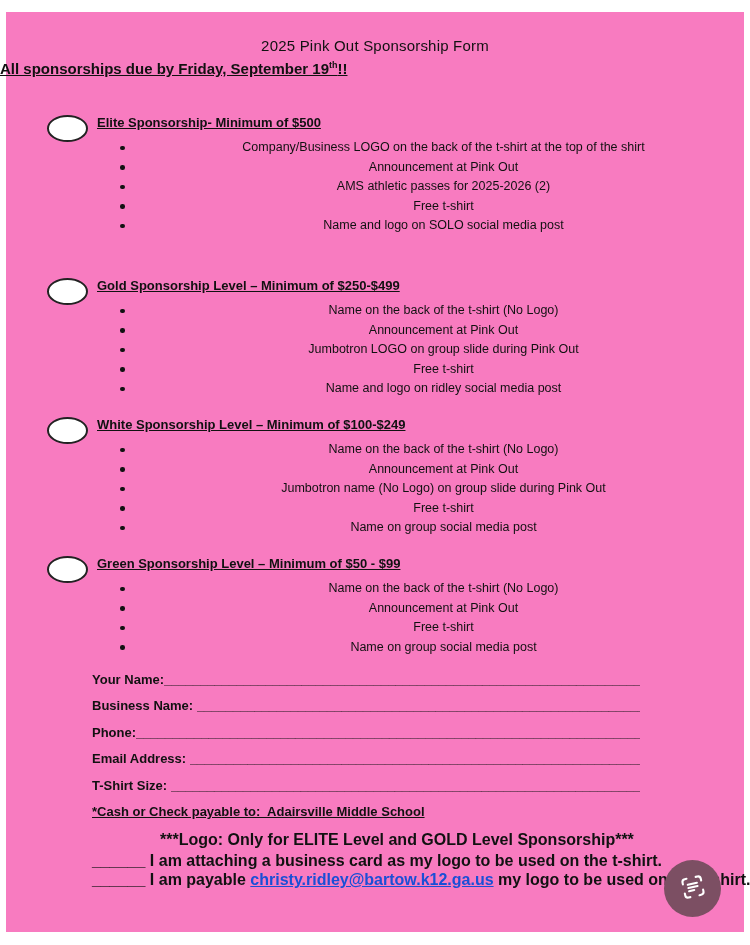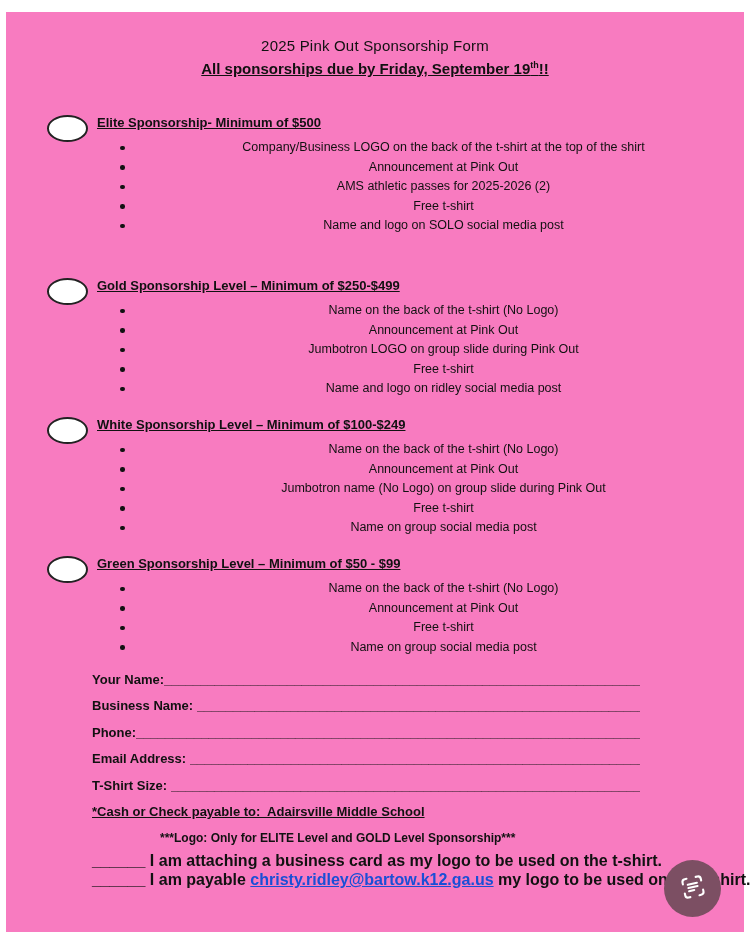--- a/index.html
+++ b/index.html
@@ -15,21 +15,21 @@
     background:var(--paper,#f87bc0);
   }
   .content { position:absolute; inset:0; }
 
   .title {
     position:absolute; top:37px; left:0; right:0;
     text-align:center; font-size:15px; letter-spacing:.2px;
   }
   .subtitle {
     position:absolute; top:60px; left:0; right:0;
-    text-align:center; font-size:15px; font-weight:bold;
+    font-size:15px; font-weight:bold;
     text-decoration:underline;
   }
   .subtitle sup { font-size:9px; }
 
   .section { position:absolute; left:0; right:0; }
   .oval {
     position:absolute; left:47px; top:1px; width:41px; height:27px;
     background:#ffffff; border:2px solid #222; border-radius:50%;
     box-sizing:border-box;
   }
@@ -49,21 +49,21 @@
     font-weight:bold; font-size:13px; height:18px; line-height:18px;
     white-space:pre;
   }
   .row .line { flex:1; overflow:hidden; white-space:nowrap; }
 
   .cash-line {
     position:absolute; left:92px; font-weight:bold; font-size:13px;
     text-decoration:underline; white-space:pre;text-align:center;
   }
   .logo-note {
-    position:absolute; left:160px; font-weight:bold; font-size:12px;
+    position:absolute; left:160px; font-weight:bold; font-size:16px;
   }
   .check-line {
     position:absolute; left:92px; font-weight:bold; font-size:16px;
     white-space:pre;
   }
   .check-line a { color:var(--link,#1a4fd6); text-decoration:underline; cursor:pointer; }
 
   .scan-btn {
     position:absolute; left:664px; top:860px; width:57px; height:57px;
     border-radius:50%; background:var(--scan-button,#7c4f63);

